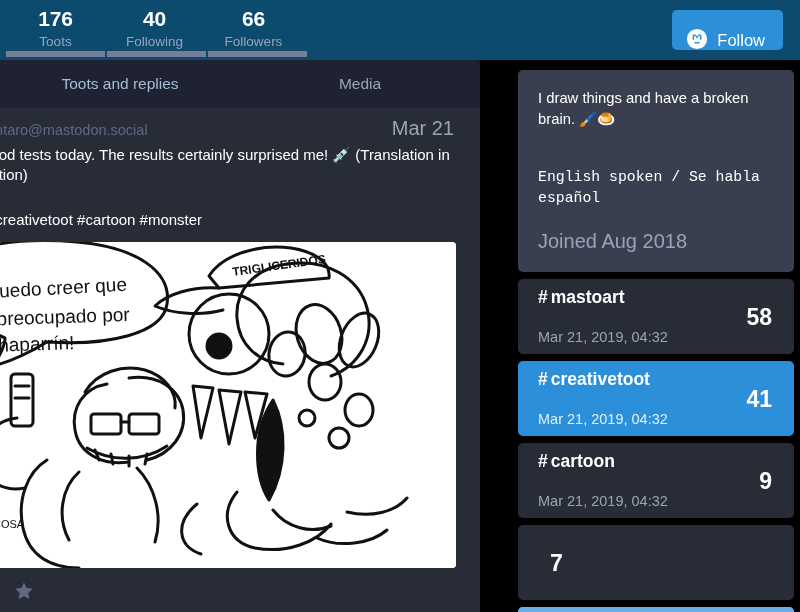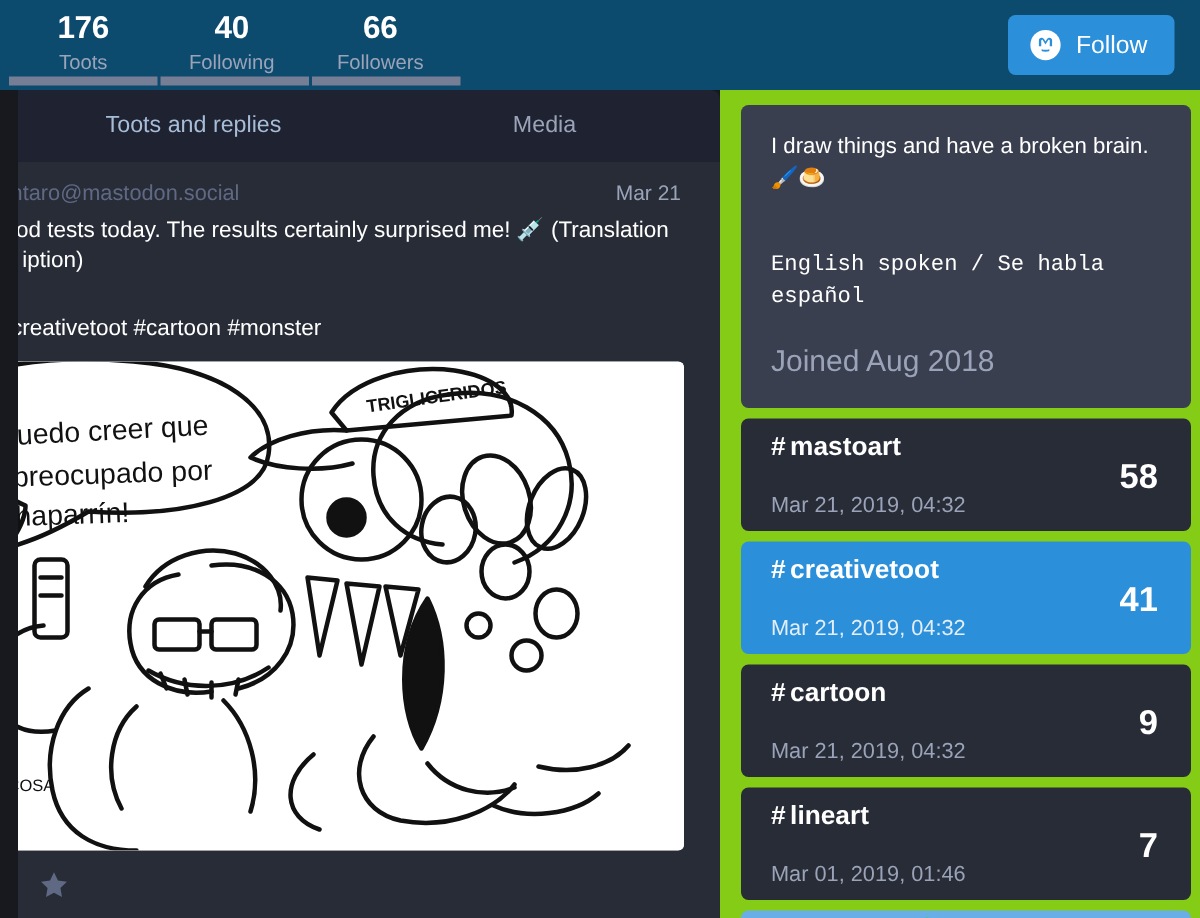--- a/index.html
+++ b/index.html
@@ -85,21 +85,21 @@
     height: 40px;
     padding: 0 18px 0 14px;
     background: #2b90d9;
     border: none;
     border-radius: 5px;
     color: #ffffff;
     font-size: 16.5px;
     font-weight: 500;
     font-family: "Liberation Sans", sans-serif;
     display: flex;
-    align-items: center;
+    align-items: flex-end;
     gap: 9px;
     cursor: pointer;
   }
 
   .mastodon-logo {
     width: 22px;
     height: 22px;
     flex: 0 0 22px;
     display: block;
   }
@@ -113,21 +113,20 @@
   }
 
   
   .left-col {
     width: 480px;
     flex: 0 0 480px;
     display: flex;
     flex-direction: column;
     min-height: 0;
     background: #17191f;
-    padding-left: 12px;
   }
 
   .tabs {
     height: 48px;
     flex: 0 0 48px;
     background: #1f2230;
     border-top-right-radius: 6px;
     display: flex;
     align-items: center;
   }
@@ -165,21 +164,21 @@
 
   .status-account {
     color: #606984;
     font-size: 14.5px;
     line-height: 20px;
     white-space: nowrap;
   }
 
   .status-time {
     color: #9aa3b8;
-    font-size: 14px;
+    font-size: 20px;
     line-height: 20px;
     white-space: nowrap;
     padding-right: 14px;
   }
 
   .status-text {
     color: #ffffff;
     font-size: 15px;
     line-height: 20px;
     padding-top: 5px;
@@ -214,22 +213,22 @@
     align-items: center;
     padding-left: 26px;
   }
 
   .star-icon { width: 22px; height: 22px; display: block; cursor: pointer; }
 
   
   .right-col {
     flex: 1 1 auto;
     min-width: 0;
-    background: #84cc16;
-    padding: 10px 6px 0 14px;
+    background: #000000;
+    padding: 10px 6px 0 38px;
     display: flex;
     flex-direction: column;
     gap: 7px;
     overflow: hidden;
   }
 
   .bio-card {
     background: #393f4f;
     border-radius: 5px;
     padding: 18px 20px 20px 20px;
@@ -470,24 +469,20 @@
 
       <div class="hashtag-card">
         <div class="hashtag-info">
           <div class="hashtag-name"><span class="hash">#</span><span>cartoon</span></div>
           <div class="hashtag-date">Mar 21, 2019, 04:32</div>
         </div>
         <div class="hashtag-count">9</div>
       </div>
 
       <div class="hashtag-card">
-        <div class="hashtag-info">
-          <div class="hashtag-name"><span class="hash">#</span><span>lineart</span></div>
-          <div class="hashtag-date">Mar 01, 2019, 01:46</div>
-        </div>
         <div class="hashtag-count">7</div>
       </div>
 
       <div class="image-card">
         <svg width="292" height="120" viewBox="0 0 292 120" aria-hidden="true">
           <rect x="0" y="0" width="292" height="120" fill="#6aaee8"></rect>
 
           <g fill="#ffffff">
             <ellipse cx="60" cy="86" rx="54" ry="34"></ellipse>
             <ellipse cx="112" cy="64" rx="44" ry="34"></ellipse>

